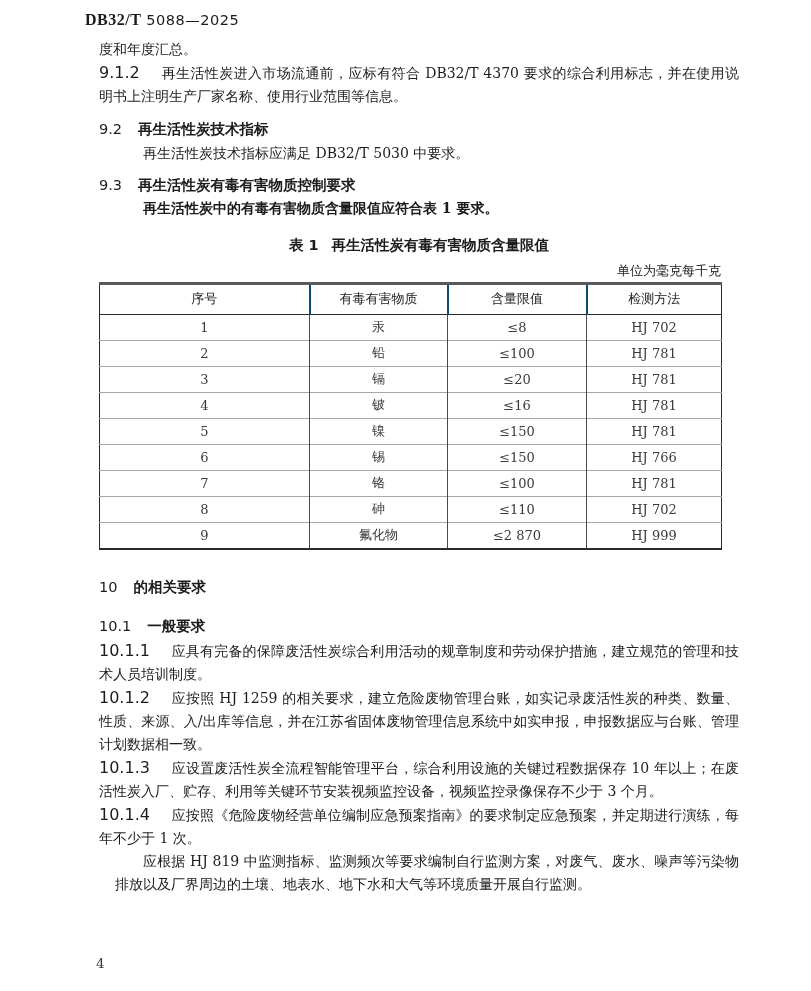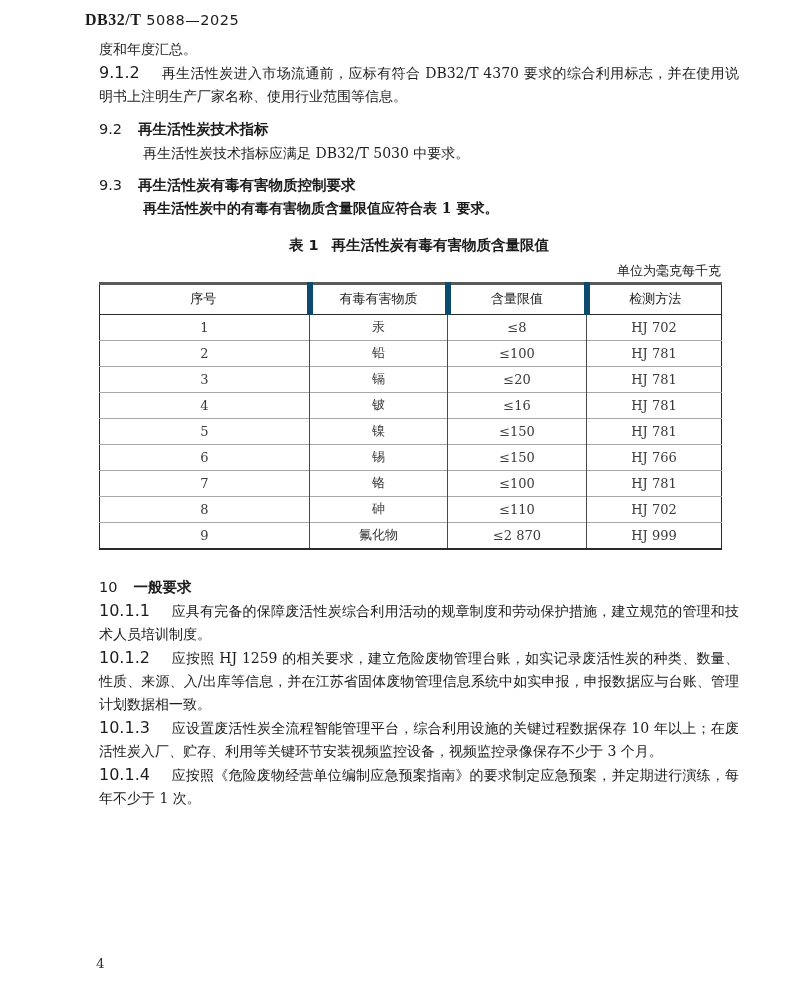--- a/index.html
+++ b/index.html
@@ -98,21 +98,21 @@
   table.t1 col.c1 { width: 210px; }
   table.t1 col.c2 { width: 138px; }
   table.t1 col.c3 { width: 139px; }
   table.t1 col.c4 { width: 135px; }
   table.t1 th {
     font-weight: 400;
     height: 29px;
     text-align: center;
     vertical-align: middle;
     border-bottom: 1.5px solid #2a2a2a;
-    border-left: 6px solid #0c4a6e;
+    border-left: 2px solid #0c4a6e;
     padding: 0;
   }
   table.t1 td {
     height: 25px;
     text-align: center;
     vertical-align: middle;
     border-top: 1px solid #a8a8a8;
     border-left: 1px solid #4a4a4a;
     padding: 0;
     color: #3a3a3a;
@@ -221,30 +221,32 @@
         </tr>
         <tr>
           <td>9</td>
           <td>氟化物</td>
           <td>≤2 870</td>
           <td>HJ 999</td>
         </tr>
       </tbody>
     </table>
 
-    <h3 class="heading mt-h10"><span class="hnum">10</span><span>一般要求</span></h3>
-
+    <h3 class="heading mt-h10"><span class="hnum">10</span><span>的相关要求</span></h3>
+
+    <h3 class="heading mt-h101"><span class="hnum">10.1</span><span>一般要求</span></h3>
 
     <p class="body mt-c1011"><span class="num">10.1.1</span><span>应具有完备的保障废活性炭综合利用活动的规章制度和劳动保护措施，建立规范的管理和技术人员培训制度。</span></p>
 
     <p class="body"><span class="num">10.1.2</span><span>应按照 HJ 1259 的相关要求，建立危险废物管理台账，如实记录废活性炭的种类、数量、性质、来源、入/出库等信息，并在江苏省固体废物管理信息系统中如实申报，申报数据应与台账、管理计划数据相一致。</span></p>
 
     <p class="body"><span class="num">10.1.3</span><span>应设置废活性炭全流程智能管理平台，综合利用设施的关键过程数据保存 10 年以上；在废活性炭入厂、贮存、利用等关键环节安装视频监控设备，视频监控录像保存不少于 3 个月。</span></p>
 
     <p class="body"><span class="num">10.1.4</span><span>应按照《危险废物经营单位编制应急预案指南》的要求制定应急预案，并定期进行演练，每年不少于 1 次。</span></p>
 
 
+    <p class="body indent mt-p102">应根据 HJ 819 中监测指标、监测频次等要求编制自行监测方案，对废气、废水、噪声等污染物排放以及厂界周边的土壤、地表水、地下水和大气等环境质量开展自行监测。</p>
 
   </div>
 
   <div class="footer-pagenum">4</div>
 
 </div>
 
 </body></html>

